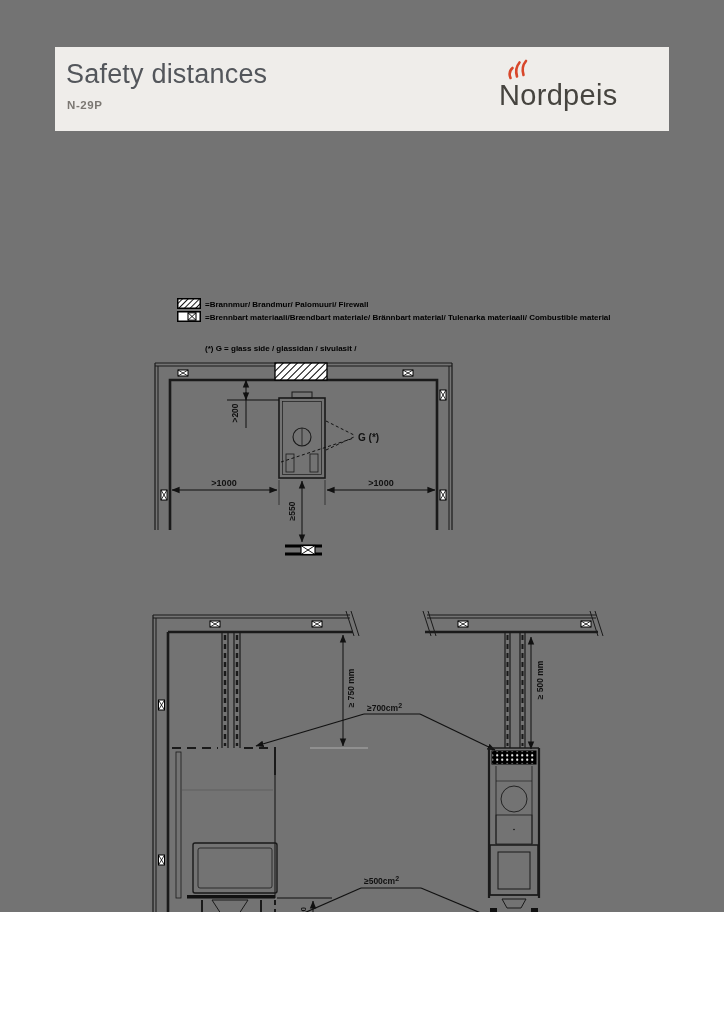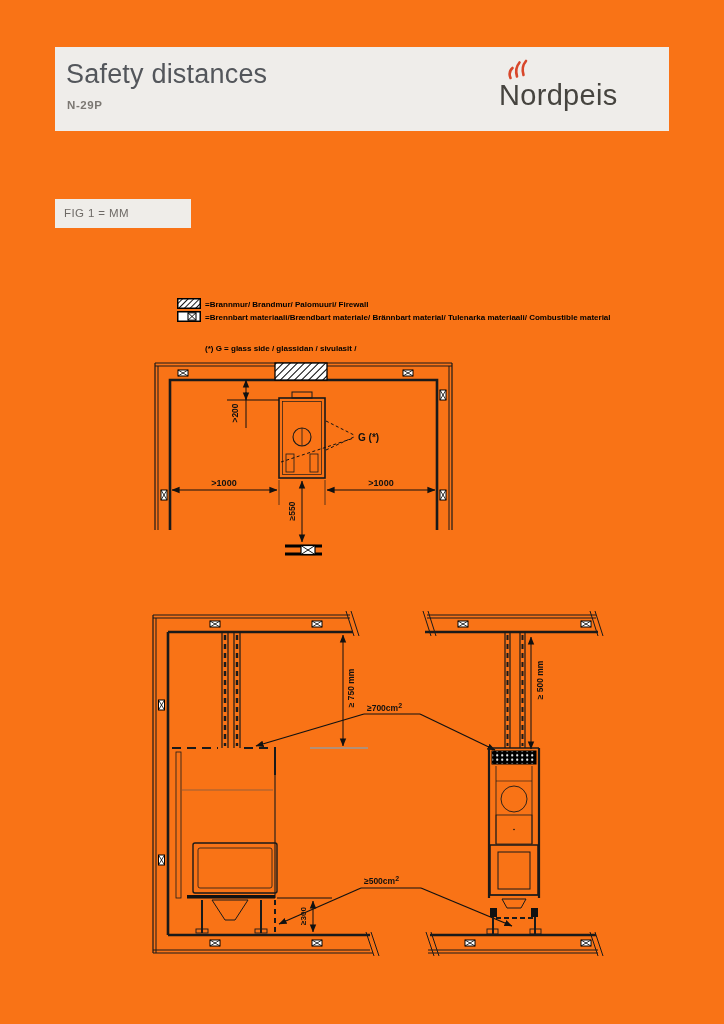--- a/index.html
+++ b/index.html
@@ -1,16 +1,16 @@
 <!DOCTYPE html>
 <html><head>
 <meta charset="utf-8">
 <style>
   html,body{margin:0;padding:0;background:#ffffff;}
-  .page{position:relative;width:724px;height:1024px;background:#f97316;overflow:hidden;
+  .page{position:relative;width:724px;height:912px;background:#737373;overflow:hidden;
         font-family:"Liberation Sans", sans-serif;color:#1a1a1a;}
   
   .hdr{position:absolute;left:55px;top:47px;width:614px;height:84px;background:#efedea;}
   .hdr h1{margin:0;position:absolute;left:11px;top:12px;font-size:27px;font-weight:400;
           color:#53565b;letter-spacing:0.2px;}
   .model{position:absolute;left:12px;top:52px;font-size:11.5px;color:#7b7772;letter-spacing:0.6px;font-weight:bold;}
   .brand{position:absolute;top:8px;right:20px;width:150px;height:70px;}
   .brand .flame{position:absolute;left:8px;top:2px;}
   .brand .brandname{position:absolute;left:0px;top:24px;font-size:29px;font-weight:500;
           color:#46443f;letter-spacing:0.3px;}
@@ -40,21 +40,20 @@
         <g fill="none" stroke="#d8472b" stroke-width="2.6" stroke-linecap="round">
           <path d="M3.5,21 q-2.5,-6 2,-10"></path>
           <path d="M10,19.5 q-2.5,-8 2.5,-14"></path>
           <path d="M16.5,18 q-2.5,-8 2.5,-14"></path>
         </g>
       </svg>
       <span class="brandname">Nordpeis</span>
     </div>
   </div>
 
-  <div class="figlabel">FIG 1 = MM</div>
 
   <div class="legend">
     <div class="lrow">
       <svg class="sw" width="24" height="11" viewBox="0 0 24 11">
         <defs>
           <pattern id="lhatch" width="4" height="4" patternUnits="userSpaceOnUse" patternTransform="rotate(45)">
             <rect width="4" height="4" fill="#fff"></rect>
             <line x1="0" y1="0" x2="0" y2="4" stroke="#000" stroke-width="1.8"></line>
           </pattern>
         </defs>

